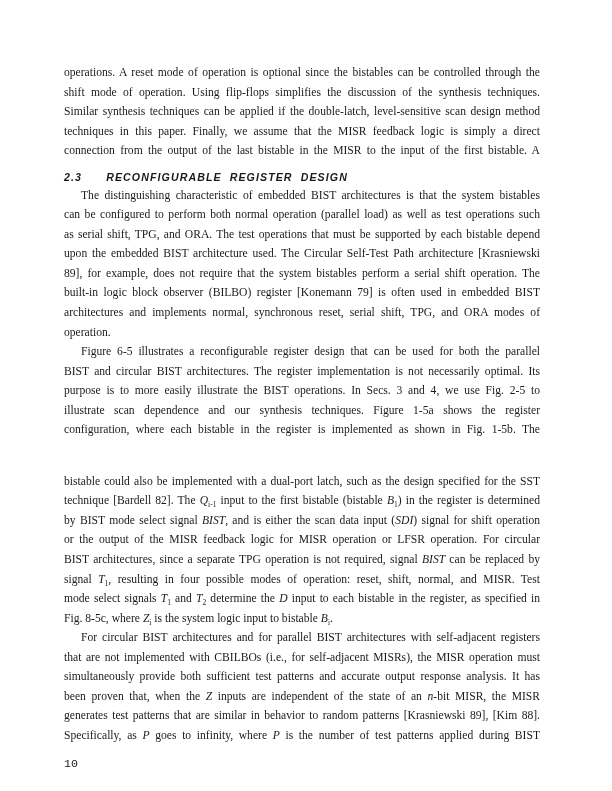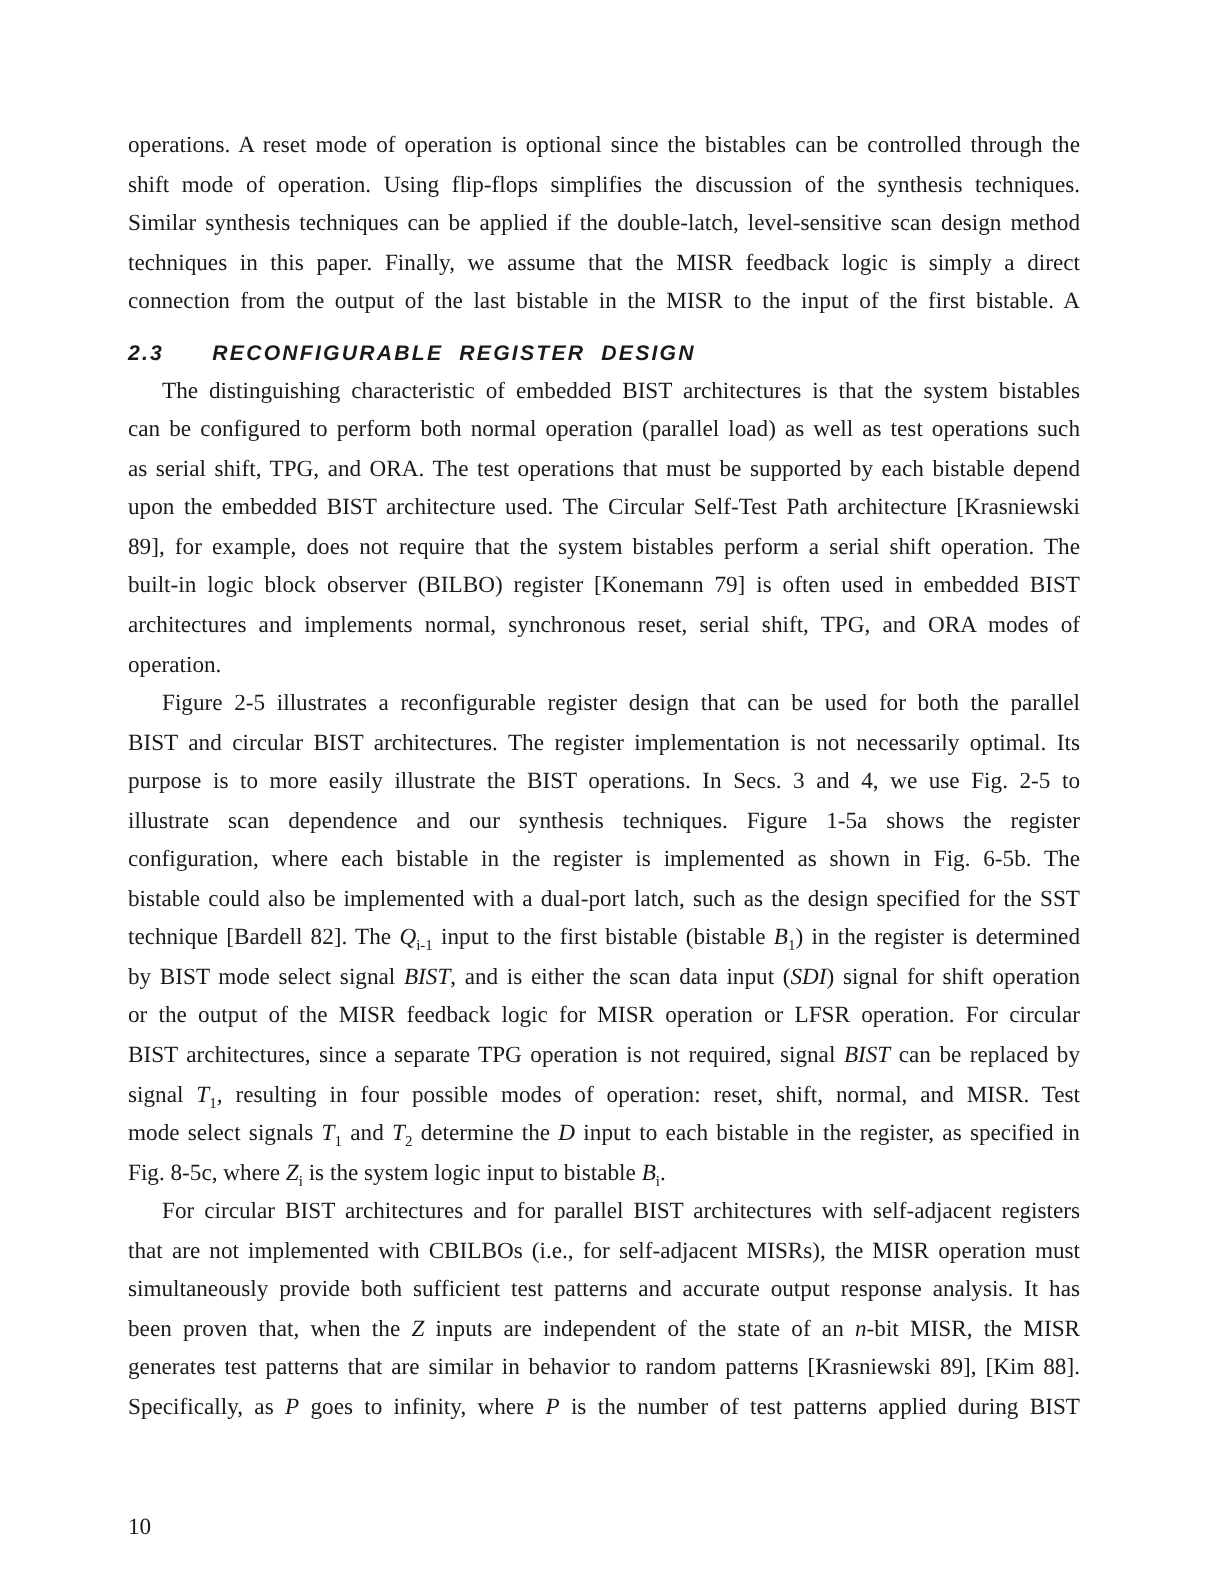--- a/index.html
+++ b/index.html
@@ -15,21 +15,21 @@
     .heading {
       font-family: "Liberation Sans", "DejaVu Sans", sans-serif;
       font-weight: bold; font-style: italic; font-size: 10.6px;
       letter-spacing: 1.1px; word-spacing: 4px;
       margin: 7px 0 -1px 0; line-height: 19px;
     }
     i, .it { font-style: italic; }
     sub { font-size: 7.5px; vertical-align: -3px; line-height: 0; }
     .page-number {
       position: absolute; left: 64px; top: 757px;
-      font-family: Liberation Serif, serif; font-size: 11.6px; color: #1a1a1a; text-align: right;
+      font-family: Liberation Mono, monospace; font-size: 11.6px; color: #1a1a1a; text-align: right;
     }
   </style>
 </head>
 <body>
 
 <div class="page">
 
   <div class="para">
     <span class="line" style="white-space: normal;">operations.  A reset mode of operation is optional since the bistables can be controlled through the</span>
     <span class="line" style="white-space: normal;">shift mode of operation.  Using flip-flops simplifies the discussion of the synthesis techniques.</span>
@@ -49,26 +49,26 @@
     <span class="line" style="white-space: normal;">can be configured to perform both normal operation (parallel load) as well as test operations such</span>
     <span class="line" style="white-space: normal;">as serial shift, TPG, and ORA.  The test operations that must be supported by each bistable depend</span>
     <span class="line" style="white-space: normal;">upon the embedded BIST architecture used.  The Circular Self-Test Path architecture [Krasniewski</span>
     <span class="line" style="white-space: normal;">89], for example, does not require that the system bistables perform a serial shift operation.  The</span>
     <span class="line" style="white-space: normal;">built-in logic block observer (BILBO) register [Konemann 79] is often used in embedded BIST</span>
     <span class="line" style="white-space: normal;">architectures and implements normal, synchronous reset, serial shift, TPG, and ORA modes of</span>
     <span class="line last" style="white-space: normal;">operation.</span>
   </div>
 
   <div class="para">
-    <span class="line" style="padding-left: 17px; white-space: normal;">Figure 2-5 illustrates a reconfigurable register design that can be used for both the parallel</span>
+    <span class="line" style="padding-left: 17px; white-space: normal;">Figure 6-5 illustrates a reconfigurable register design that can be used for both the parallel</span>
     <span class="line" style="white-space: normal;">BIST and circular BIST architectures.  The register implementation is not necessarily optimal.  Its</span>
     <span class="line" style="white-space: normal;">purpose is to more easily illustrate the BIST operations.  In Secs. 3 and 4, we use Fig. 2-5 to</span>
     <span class="line" style="white-space: normal;">illustrate scan dependence and our synthesis techniques.  Figure 1-5a shows the register</span>
-    <span class="line" style="white-space: normal;">configuration, where each bistable in the register is implemented as shown in Fig. 6-5b.  The</span>
-    <span class="line" style="white-space: normal;">bistable could also be implemented with a dual-port latch, such as the design specified for the SST</span>
+    <span class="line" style="white-space: normal;">configuration, where each bistable in the register is implemented as shown in Fig. 1-5b.  The</span>
+    <span class="line" style="white-space: normal; margin-top: 32px;">bistable could also be implemented with a dual-port latch, such as the design specified for the SST</span>
     <span class="line" style="white-space: normal;"><span>technique [Bardell 82].  The </span><i>Q</i><sub>i-1</sub><span> input to the first bistable (bistable </span><i>B</i><sub>1</sub><span>) in the register is determined</span></span>
     <span class="line" style="white-space: normal;"><span>by BIST mode select signal </span><i>BIST</i><span>, and is either the scan data input (</span><i>SDI</i><span>) signal for shift operation</span></span>
     <span class="line" style="white-space: normal;">or the output of the MISR feedback logic for MISR operation or LFSR operation.  For circular</span>
     <span class="line" style="white-space: normal;"><span>BIST architectures, since a separate TPG operation is not required, signal </span><i>BIST</i><span> can be replaced by</span></span>
     <span class="line" style="white-space: normal;"><span>signal </span><i>T</i><sub>1</sub><span>, resulting in four possible modes of operation:  reset, shift, normal, and MISR.  Test</span></span>
     <span class="line" style="white-space: normal;"><span>mode select signals </span><i>T</i><sub>1</sub><span> and </span><i>T</i><sub>2</sub><span> determine the </span><i>D</i><span> input to each bistable in the register, as specified in</span></span>
     <span class="line last" style="white-space: normal;"><span>Fig. 8-5c, where </span><i>Z</i><sub>i</sub><span> is the system logic input to bistable </span><i>B</i><sub>i</sub><span>.</span></span>
   </div>
 
   <div class="para">

